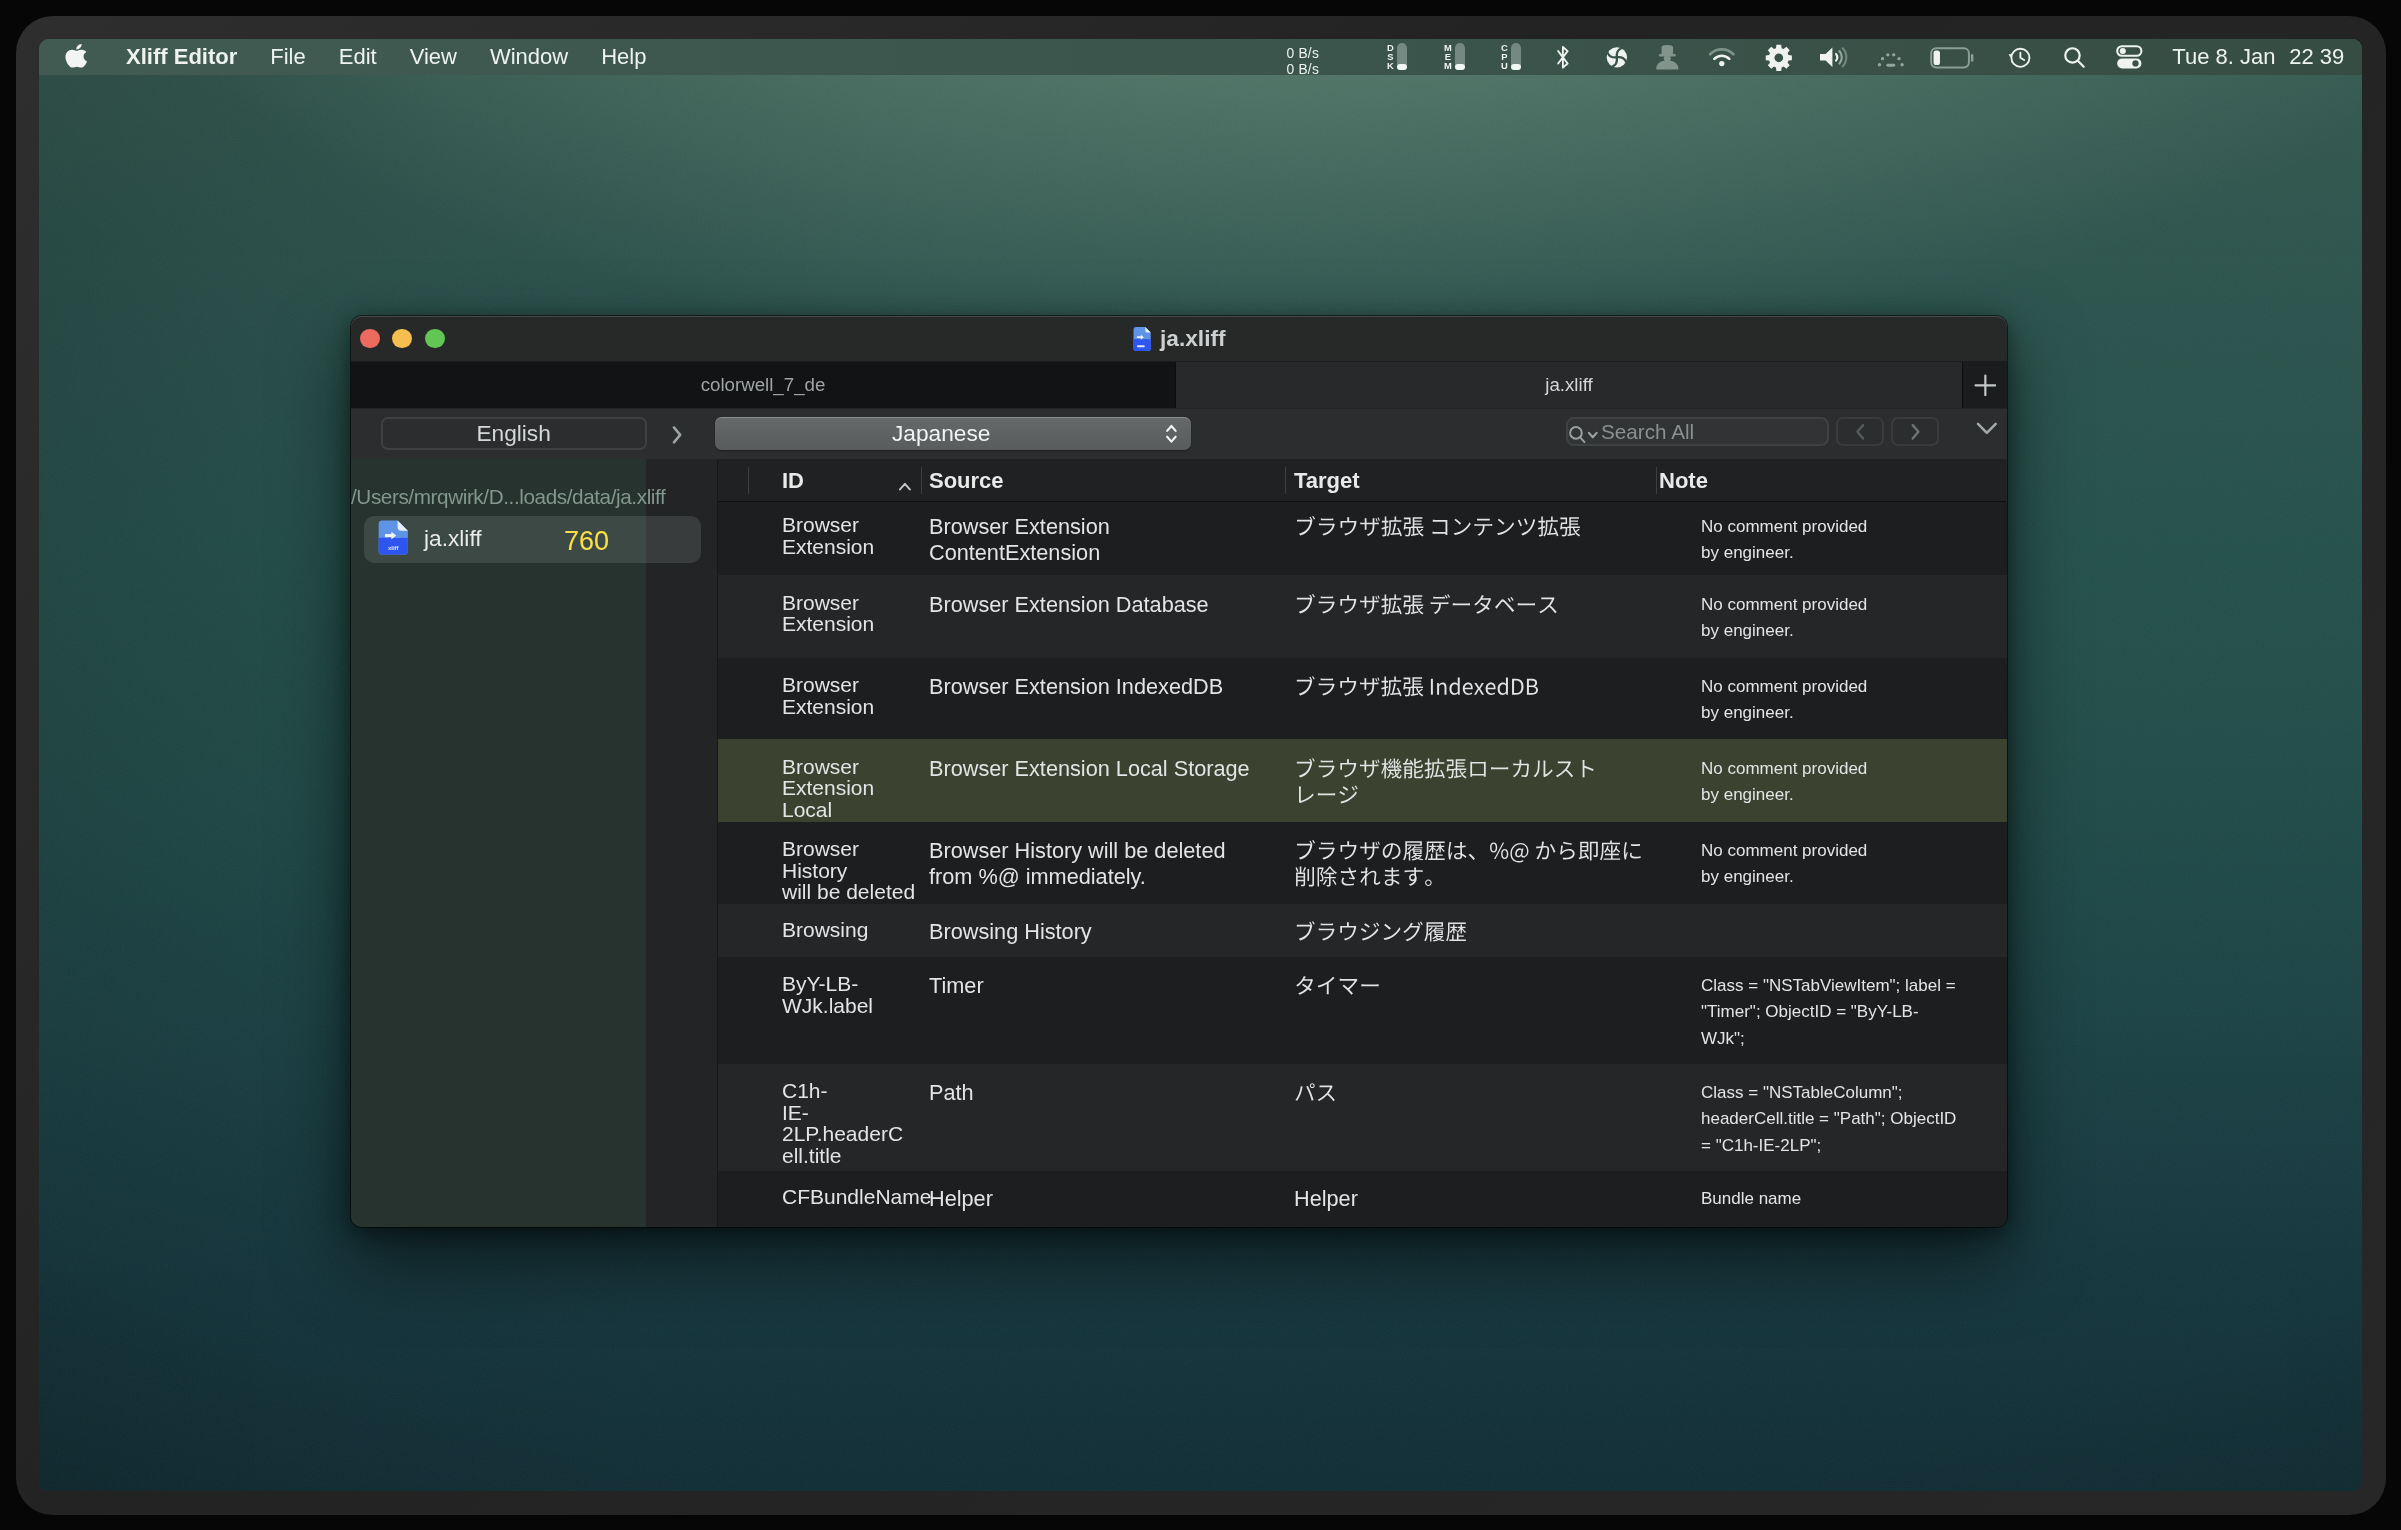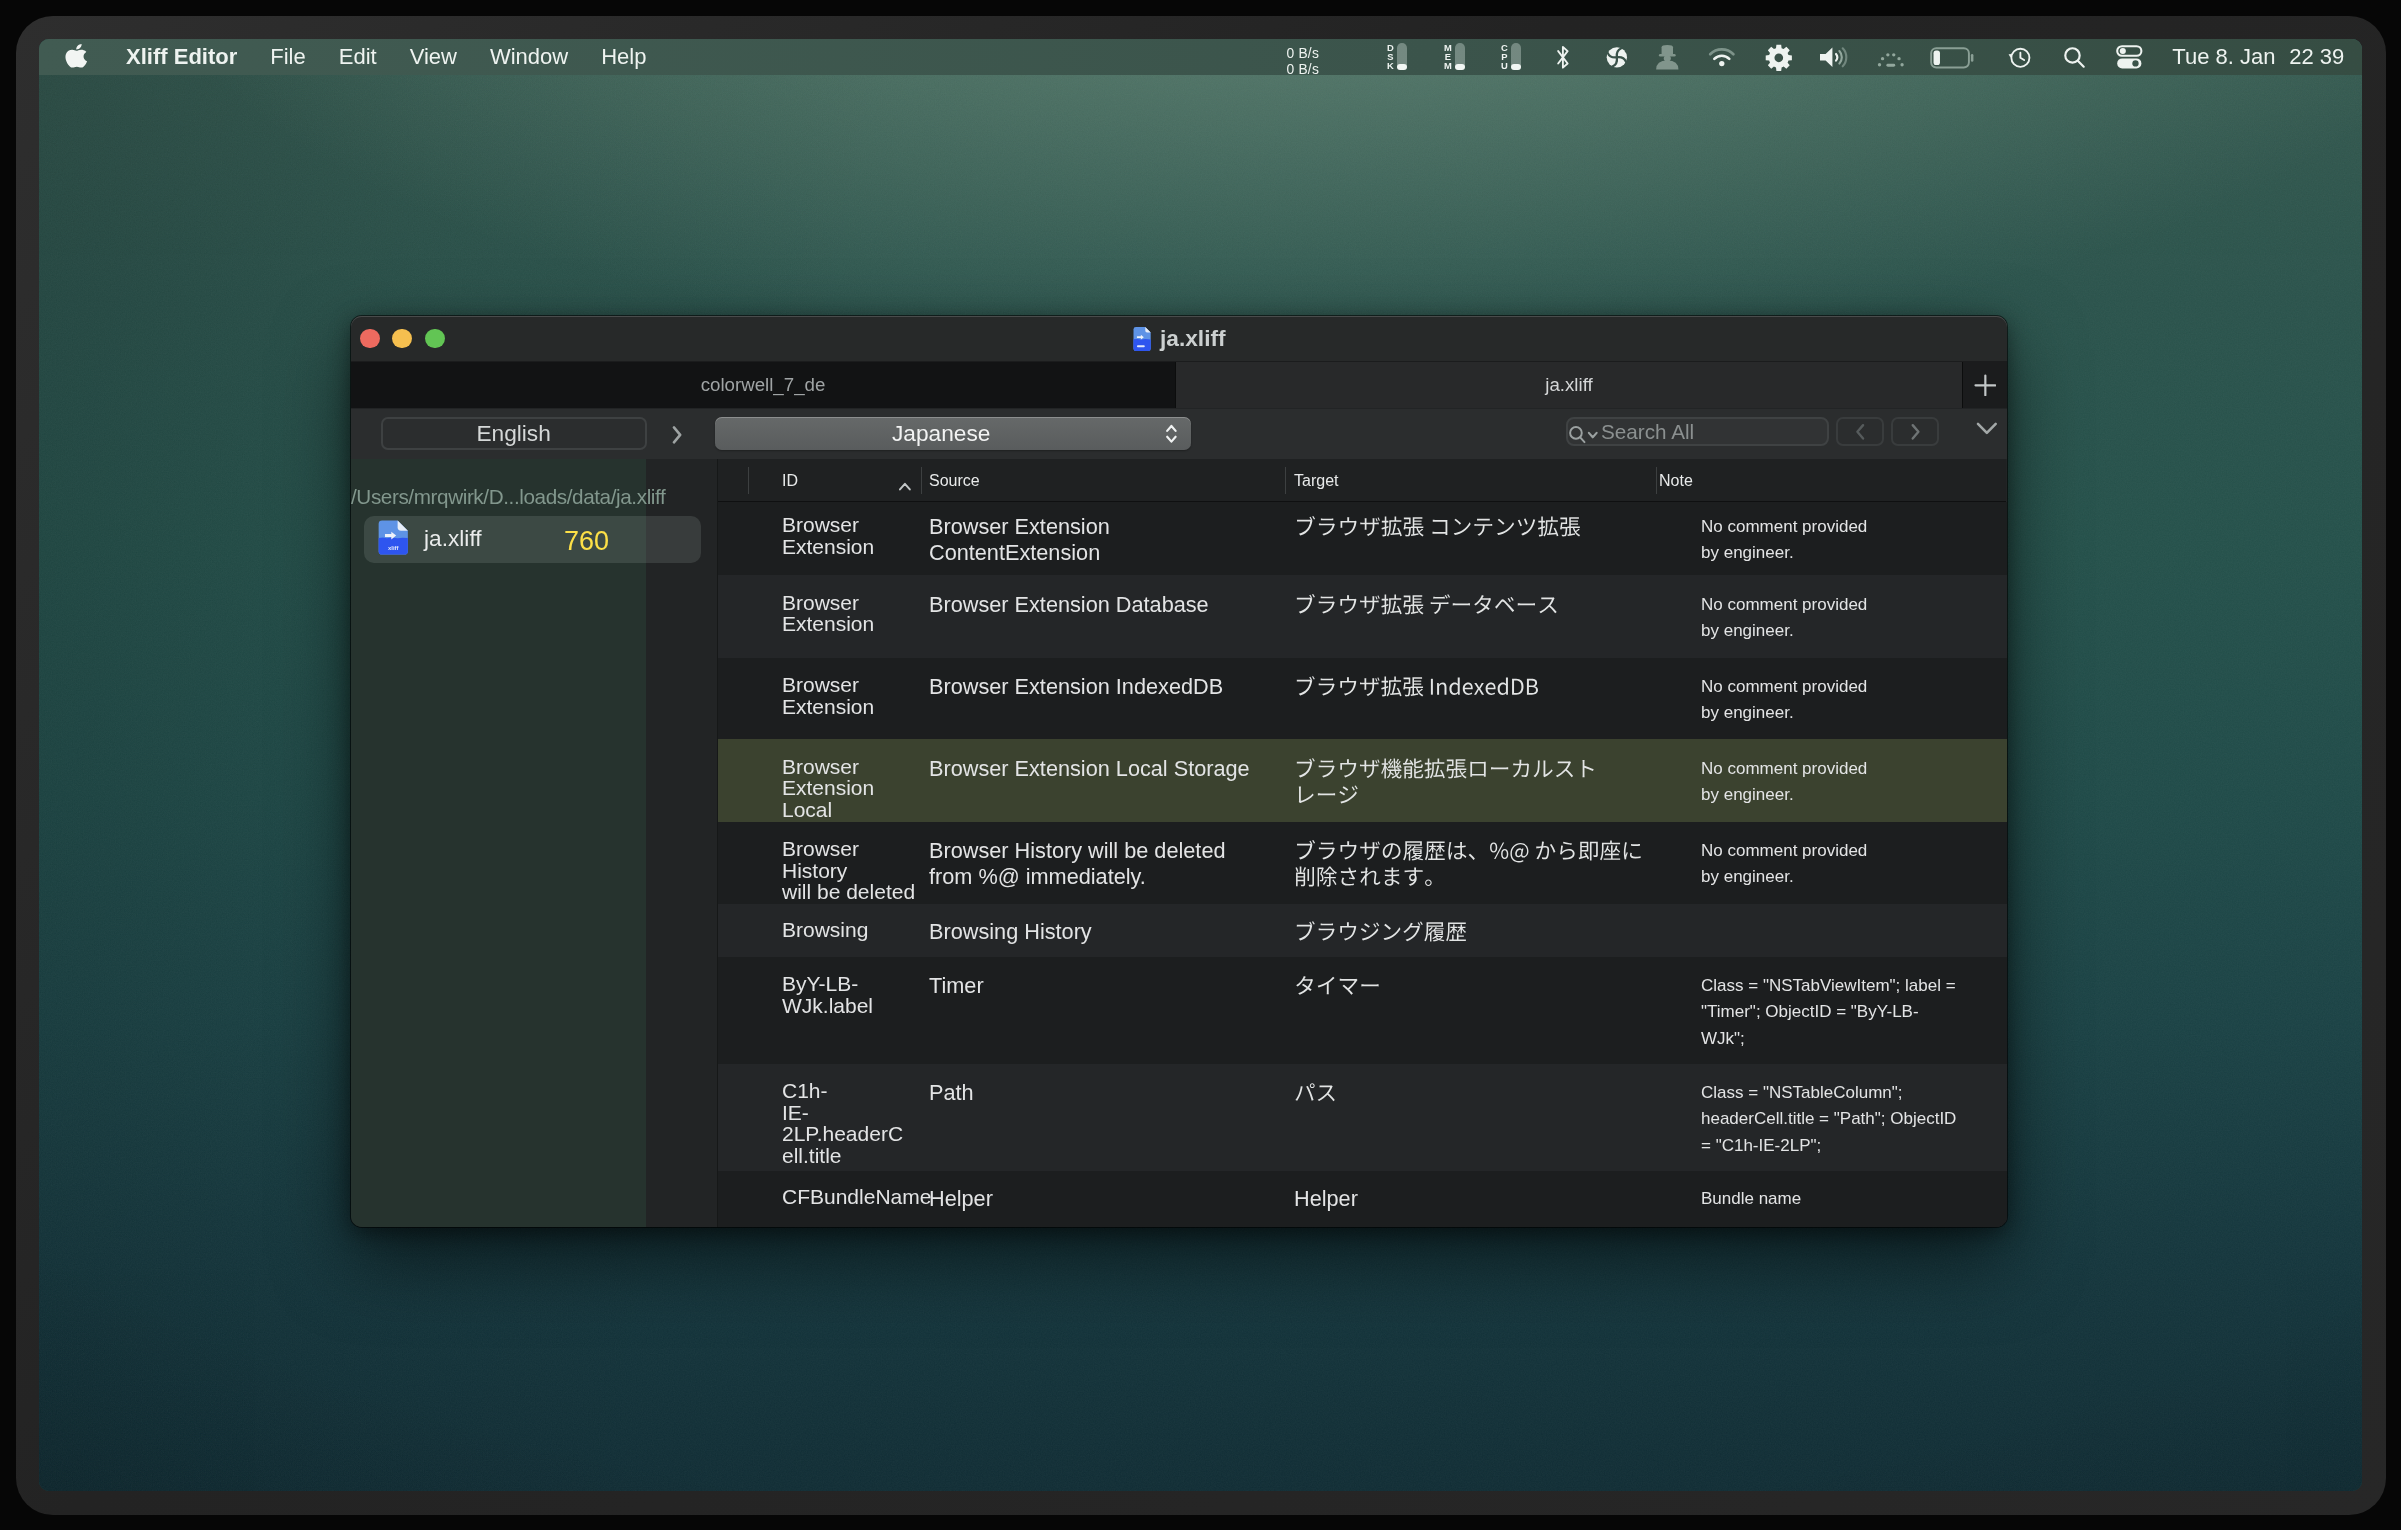--- a/index.html
+++ b/index.html
@@ -31,21 +31,21 @@
 .title svg {display:block}
 .tabbar {position:absolute;left:0;top:45px;width:100%;height:47px;background:#28292a;border-top:1px solid #1b1c1d}
 .tab {position:absolute;top:0;height:100%;display:flex;align-items:center;justify-content:center;font-size:18.7px}
 .tabsep {position:absolute;top:0;width:1px;height:100%;background:#0c0d0d}
 .toolbar {position:absolute;left:0;top:93px;width:100%;height:50px;background:#2b2d2e}
 .btn-english {position:absolute;left:29.6px;top:7.9px;width:266px;height:33px;border-radius:6.9px;border:2px solid #3e4142;display:flex;align-items:center;justify-content:center;color:#d5d8d8;font-size:22.7px}
 .popup {position:absolute;left:364px;top:7.9px;width:476px;height:33px;border-radius:6.9px;background:linear-gradient(#666969,#595c5d);box-shadow:inset 0 1px 0 rgba(255,255,255,0.25), 0 1px 2px rgba(0,0,0,0.3);display:flex;align-items:center;justify-content:center;color:#f2f3f3;font-size:22.7px}
 .search {position:absolute;left:1215px;top:7.9px;width:263px;height:29.6px;border-radius:7.9px;border:2px solid #3f4243;background:#313334;display:flex;align-items:flex-end;color:#8b9090;font-size:20.7px}
 .navbtn {position:absolute;top:7.9px;width:48px;height:29.6px;border-radius:6.9px;border:2px solid #393c3d;display:flex;align-items:center;justify-content:center}
 .hdr {position:absolute;left:366px;top:143px;width:1289px;height:43px;background:#1f2122;border-bottom:1px solid #0f1011}
-.hlab {position:absolute;top:0;height:43px;display:flex;align-items:center;font-size:16px;font-weight:400;color:#e8eaea}
+.hlab {position:absolute;top:0;height:43px;display:flex;align-items:center;font-size:22px;font-weight:700;color:#e8eaea}
 .hsep {position:absolute;top:7.9px;width:1px;height:27.6px;background:#3d4041}
 .sidebar {position:absolute;left:0;top:143px;width:295px;bottom:0;background:#26332e;border-radius:0 0 0 10.8px}
 .table {position:absolute;left:366px;top:186px;right:0;bottom:0;background:#212324;border-radius:0 0 10.8px 0;overflow:hidden}
 .row {position:relative;width:100%}
 .c {position:absolute;color:#e3e4e5}
 .cid {left:65px;width:143px;font-size:21px;line-height:21.7px}
 .csrc {left:212px;width:355px;font-size:21.7px;line-height:26.6px}
 .ctgt {left:577px;width:360px;font-size:21.7px;line-height:26.6px}
 .cnote {left:984px;width:345px;font-size:17px;line-height:26.6px}
 .c svg.jp {display:block}

